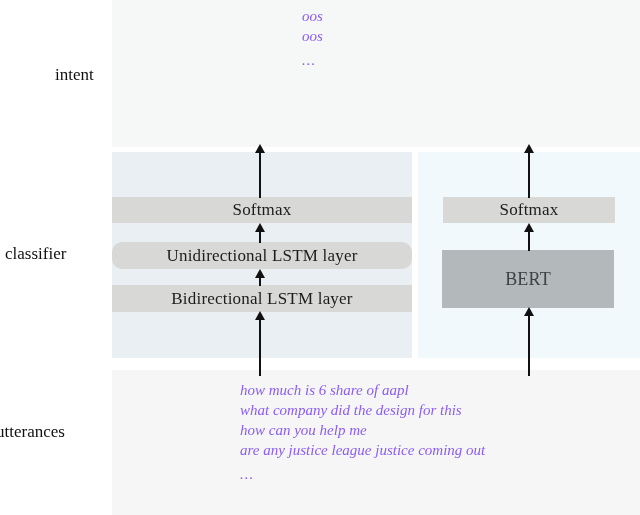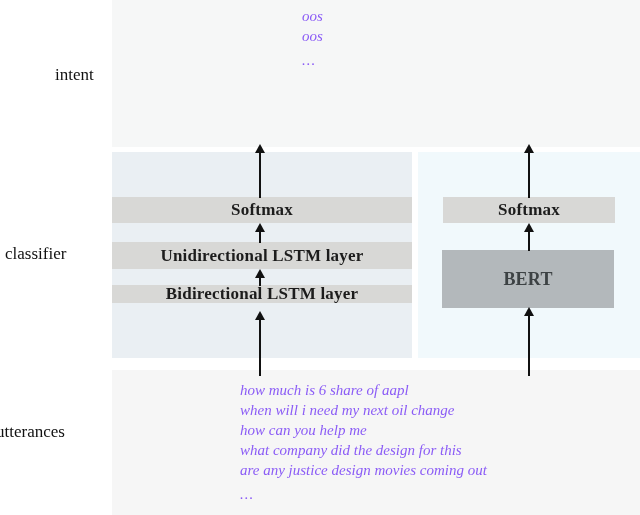--- a/index.html
+++ b/index.html
@@ -74,28 +74,27 @@
   .block {
     position: absolute;
     display: flex;
     align-items: center;
     justify-content: center;
     font-family: "Liberation Serif", "DejaVu Serif", serif;
     font-size: 17px;
     color: #1c1c1c;
     letter-spacing: 0.2px;
     white-space: nowrap;
-    font-weight: bold;
   }
   .block-light { background: #d8d8d6; }
   .block-dark  { background: #b3b8bb; color: #3d4244; }
 
   #block-softmax-left       { left: 112px; top: 197px; width: 300px; height: 26px; }
-  #block-unidirectional     { left: 112px; top: 242px; width: 300px; height: 27px; }
-  #block-bidirectional      { left: 112px; top: 285px; width: 300px; height: 18px; }
+  #block-unidirectional     { left: 112px; top: 242px; width: 300px; height: 27px; border-radius: 10px; }
+  #block-bidirectional      { left: 112px; top: 285px; width: 300px; height: 27px; }
   #block-softmax-right      { left: 443px; top: 197px; width: 172px; height: 26px; }
   #block-bert               { left: 442px; top: 250px; width: 172px; height: 58px; font-size: 18px; }
 
   
   .arrow {
     position: absolute;
     width: 11px;
   }
   .arrow .shaft {
     position: absolute;
@@ -194,20 +193,19 @@
     <div class="shaft"></div>
     <div class="head"></div>
   </div>
   <div class="arrow" id="arrow-right-to-intent">
     <div class="shaft"></div>
     <div class="head"></div>
   </div>
 
   <div class="text-list" id="utterances-list">
     <span class="line">how much is 6 share of aapl</span>
-    <span class="line">when will i need my next oil change</span>
+    <span class="line">what company did the design for this</span>
     <span class="line">how can you help me</span>
-    <span class="line">what company did the design for this</span>
-    <span class="line">are any justice design movies coming out</span>
+    <span class="line">are any justice league justice coming out</span>
     <span class="ellipsis">...</span>
   </div>
 
 </div>
 
 </body></html>

